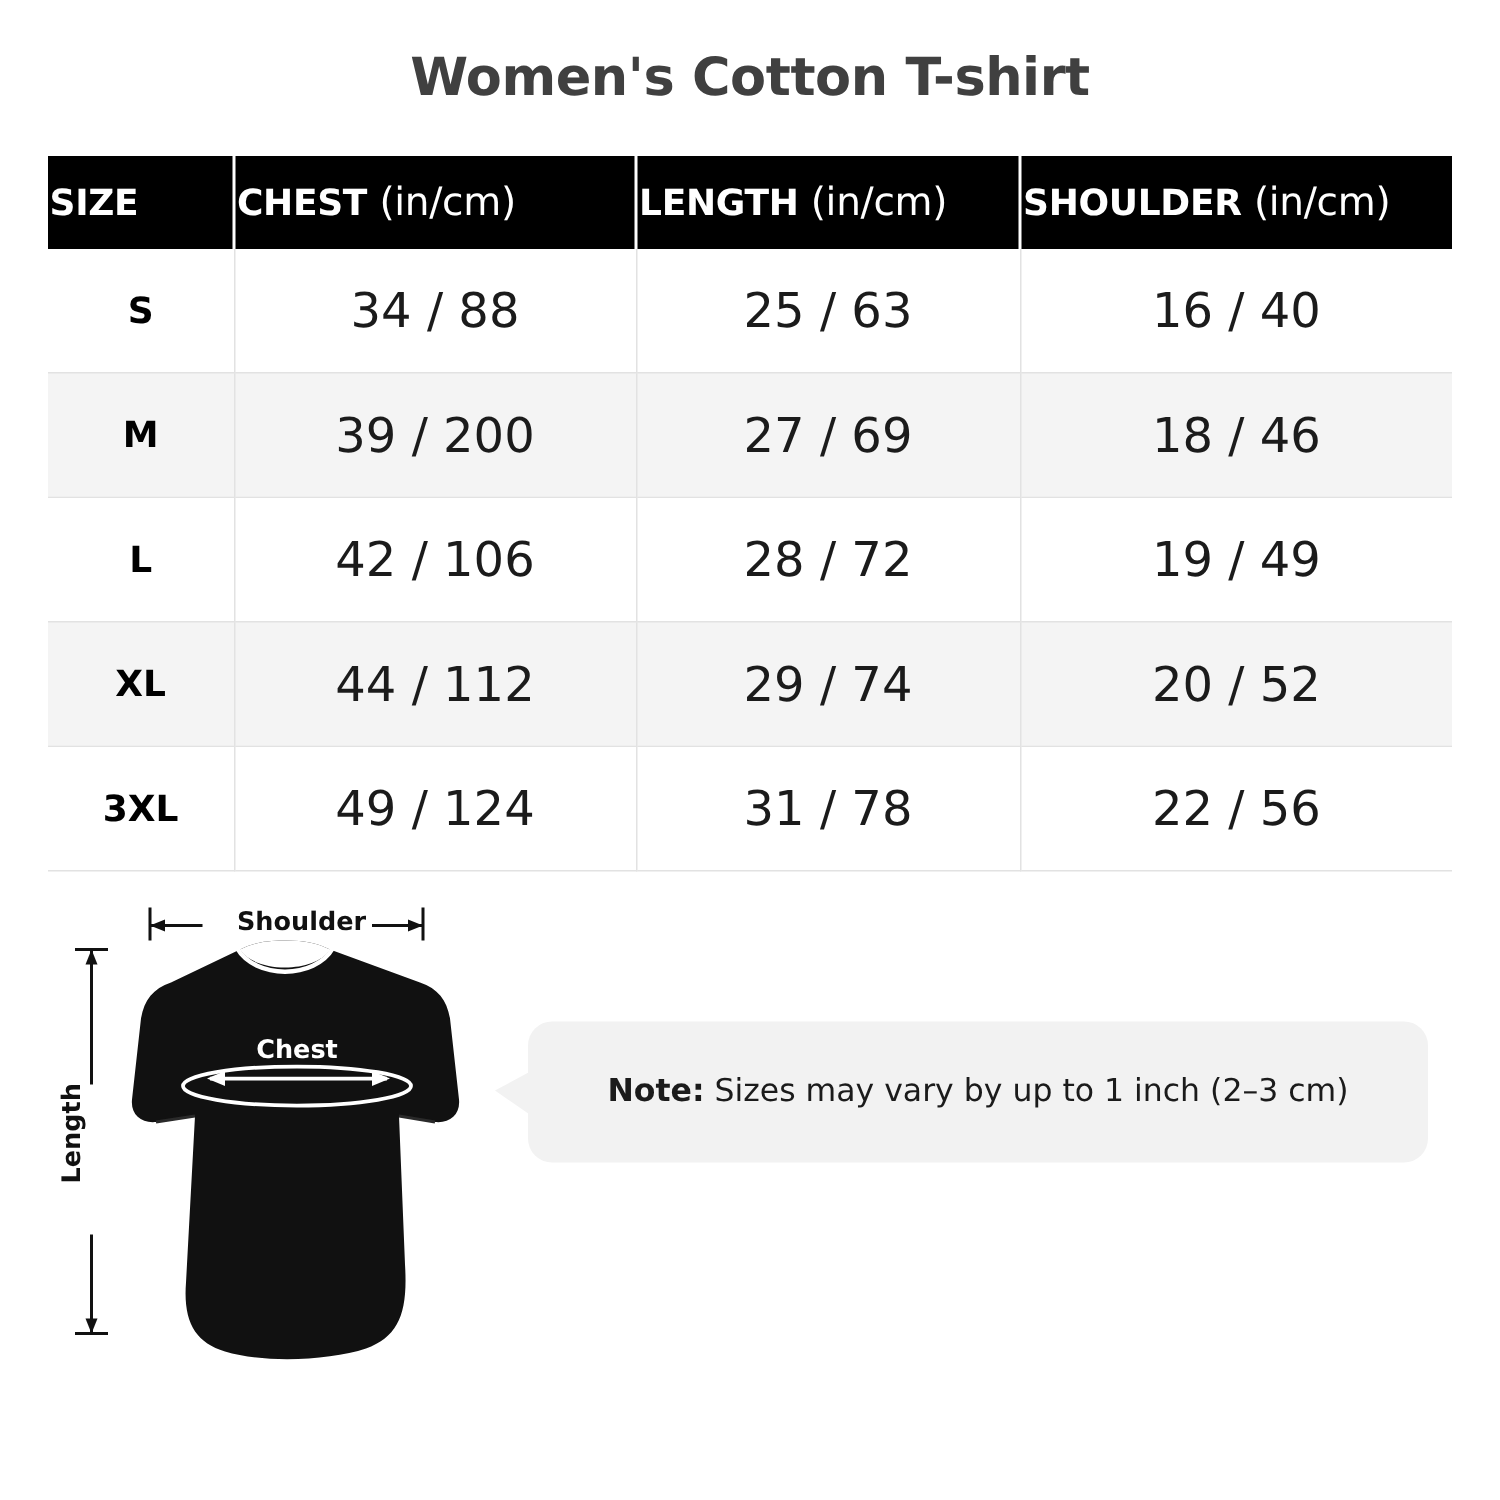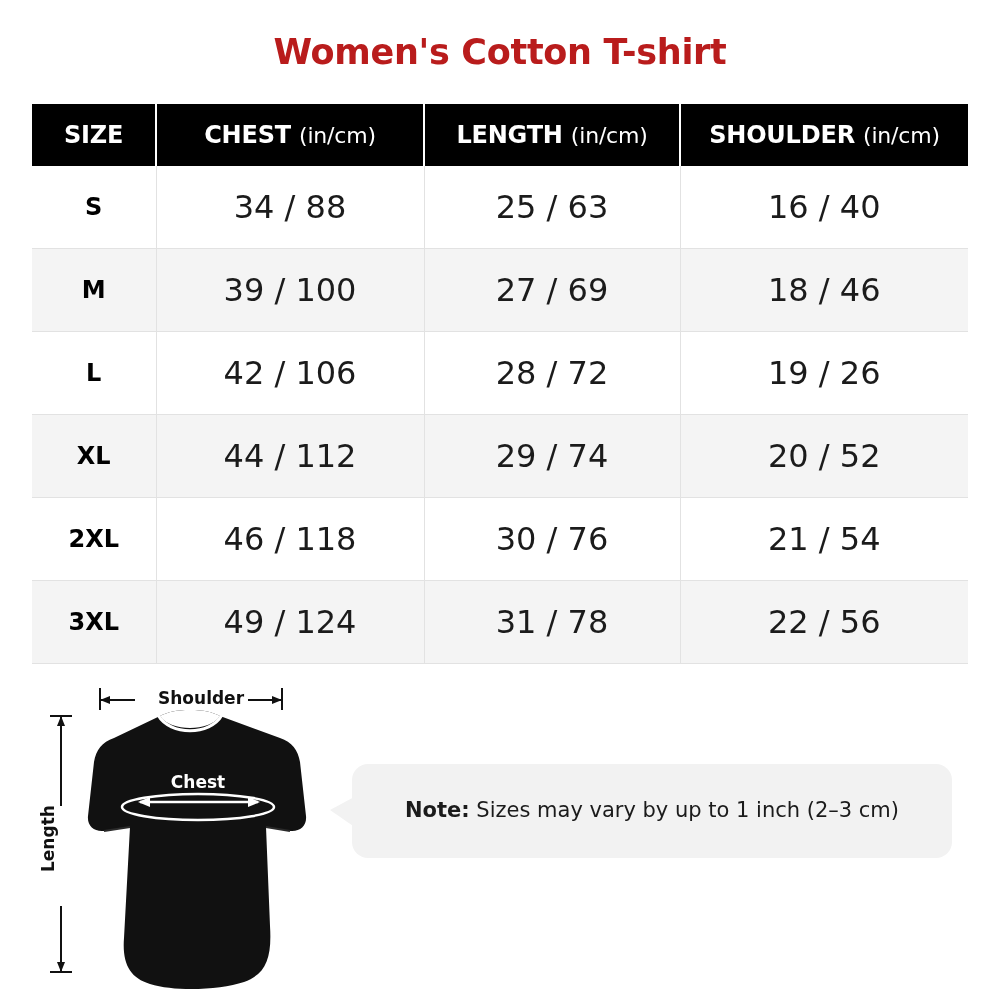--- a/index.html
+++ b/index.html
@@ -19,47 +19,47 @@
     width: 1000px;
     height: 1000px;
     position: relative;
     box-sizing: border-box;
   }
   .title {
     text-align: center;
     font-size: 35px;
     font-weight: bold;
     letter-spacing: -0.3px;
-    color: #b91c1c;
+    color: #404040;
     padding-top: 33px;
     padding-bottom: 0;
     line-height: 1.1;
   }
 
   
   .size-table {
     margin: 32px 32px 0 32px;
     width: 936px;
     border-collapse: collapse;
     table-layout: fixed;
   }
   .size-table th {
     background: #000000;
     color: #ffffff;
     font-size: 24px;
     font-weight: bold;
     height: 60px;
-    text-align: center;
+    text-align: left;
     border-right: 2px solid #ffffff;
     letter-spacing: -0.2px;
   }
   .size-table th:last-child { border-right: none; }
   .size-table th .unit {
     font-weight: normal;
-    font-size: 22px;
+    font-size: 26px;
   }
   .size-table td {
     height: 80px;
     text-align: center;
     font-size: 32px;
     color: #1b1b1b;
     border-right: 1px solid #e2e2e2;
     border-bottom: 1px solid #e2e2e2;
   }
   .size-table td:last-child { border-right: none; }
@@ -166,41 +166,35 @@
     </thead>
     <tbody>
       <tr>
         <td class="size-cell">S</td>
         <td>34 / 88</td>
         <td>25 / 63</td>
         <td>16 / 40</td>
       </tr>
       <tr>
         <td class="size-cell">M</td>
-        <td>39 / 100</td>
+        <td>39 / 200</td>
         <td>27 / 69</td>
         <td>18 / 46</td>
       </tr>
       <tr>
         <td class="size-cell">L</td>
         <td>42 / 106</td>
         <td>28 / 72</td>
-        <td>19 / 26</td>
+        <td>19 / 49</td>
       </tr>
       <tr>
         <td class="size-cell">XL</td>
         <td>44 / 112</td>
         <td>29 / 74</td>
         <td>20 / 52</td>
-      </tr>
-      <tr>
-        <td class="size-cell">2XL</td>
-        <td>46 / 118</td>
-        <td>30 / 76</td>
-        <td>21 / 54</td>
       </tr>
       <tr>
         <td class="size-cell">3XL</td>
         <td>49 / 124</td>
         <td>31 / 78</td>
         <td>22 / 56</td>
       </tr>
     </tbody>
   </table>
 

